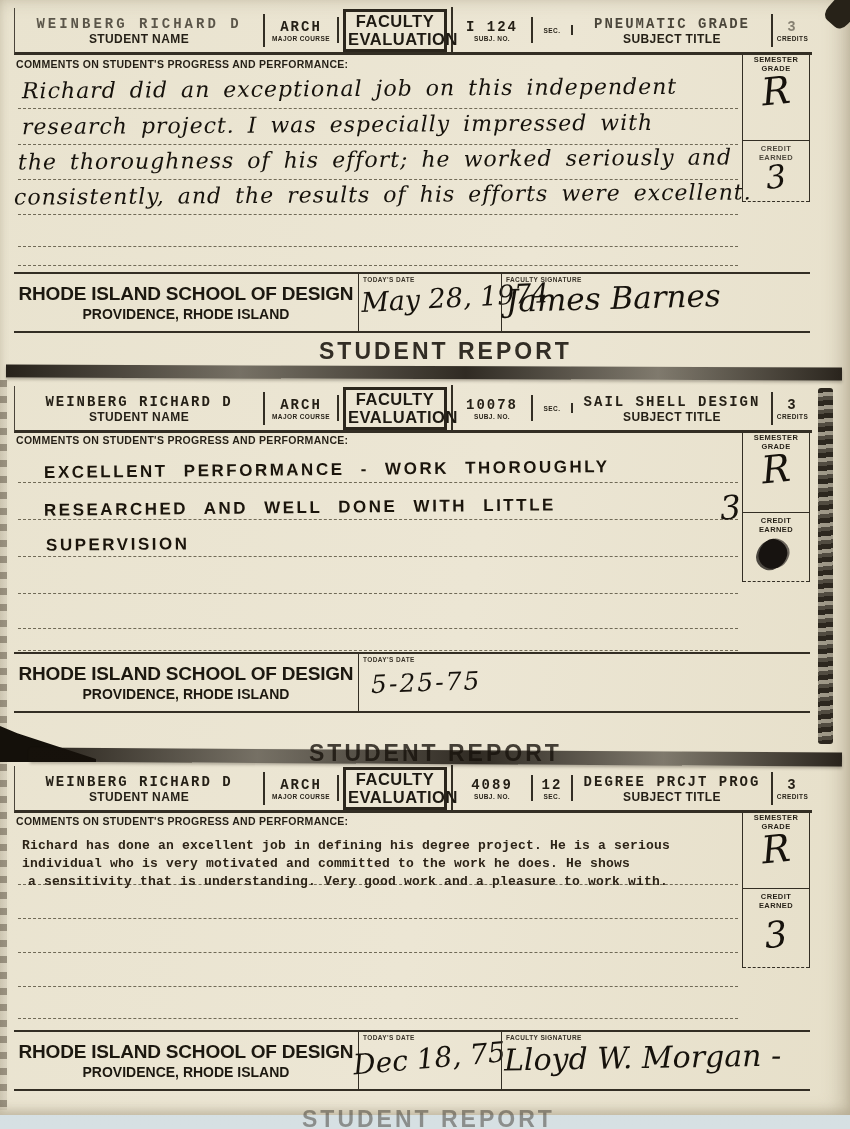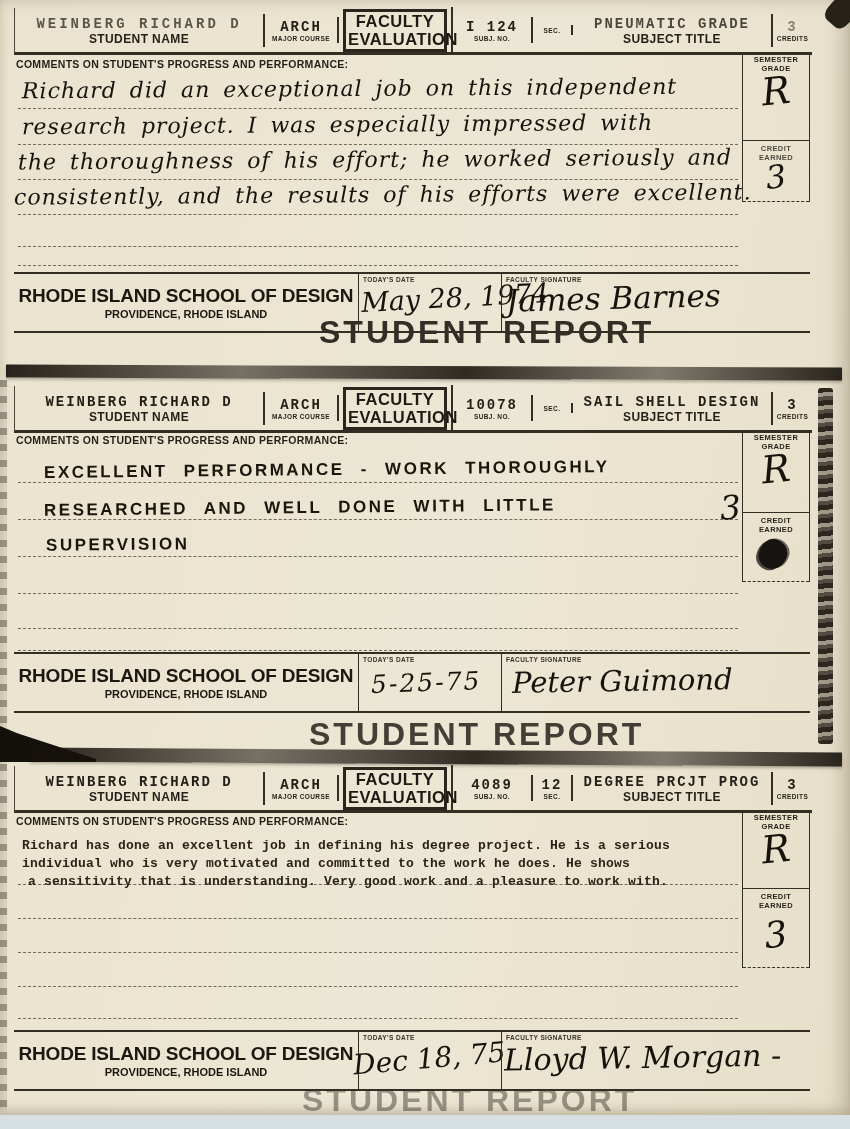--- a/index.html
+++ b/index.html
@@ -32,26 +32,26 @@
   .typed{font-family:"Liberation Mono",monospace;font-weight:bold;font-size:13px;letter-spacing:.2px;color:#2c2317;}
   
   .side{position:absolute;right:2px;width:66px;border-left:1.6px solid #332e24;border-right:1.6px solid #332e24;background:transparent;}
   .sbox{border-bottom:1.6px solid #332e24;text-align:center;position:relative;}
   .slab{font-size:7.5px;font-weight:bold;letter-spacing:.4px;color:#241f16;padding-top:3px;line-height:1.25;}
   .sval{font-size:38px;line-height:.9;transform:rotate(-6deg);}
   
   .foot{position:absolute;left:0;right:2px;height:57px;display:flex;border-top:2.5px solid #332e24;border-bottom:2.5px solid #332e24;}
   .fschool{width:344px;display:flex;flex-direction:column;justify-content:center;text-align:center;}
   .sname{font-weight:bold;font-size:19px;letter-spacing:-.2px;color:#1c1810;}
-  .sloc{font-weight:bold;font-size:11px;color:#1c1810;margin-top:1px;}
+  .sloc{font-weight:bold;font-size:14px;color:#1c1810;margin-top:1px;}
   .fdate{width:142px;border-left:1.6px solid #332e24;position:relative;}
   .fsig{flex:1;border-left:1.6px solid #332e24;position:relative;}
   .flab{position:absolute;top:2px;left:4px;font-size:6.5px;font-weight:bold;letter-spacing:.4px;color:#3a342a;white-space:nowrap;}
   .fval{position:absolute;white-space:nowrap;}
-  .stamp{position:absolute;font-weight:bold;font-size:32px;letter-spacing:3px;color:#322d25;white-space:nowrap;}
+  .stamp{position:absolute;font-weight:bold;font-size:23px;letter-spacing:3px;color:#322d25;white-space:nowrap;margin-top:24px;}
   
   .band{position:absolute;background:linear-gradient(90deg,rgba(22,17,11,.92),rgba(22,17,11,.55) 28%,rgba(22,17,11,.88) 55%,rgba(22,17,11,.5) 78%,rgba(22,17,11,.9));box-shadow:0 2px 3px rgba(40,33,22,.3);}
   .scribble{position:absolute;background:#171310;border-radius:46% 54% 52% 48%/58% 44% 56% 42%;transform:rotate(14deg);box-shadow:-2px 2px 0 rgba(23,19,16,.75), 2px -1px 0 rgba(23,19,16,.6);}
 </style>
 </head>
 <body>
 
 <div class="paper"></div>
 
 <div class="card" style="top:8px;height:366px;">
@@ -197,24 +197,20 @@
 
   <div class="foot" style="top:266px;">
     <div class="fschool">
       <div class="sname">RHODE ISLAND SCHOOL OF DESIGN</div>
       <div class="sloc">PROVIDENCE, RHODE ISLAND</div>
     </div>
     <div class="fdate">
       <div class="flab">TODAY'S DATE</div>
       <div class="fval hw" style="top:14px;left:12px;font-size:25px;letter-spacing:2px;transform:rotate(-2deg);">5-25-75</div>
     </div>
-    <div class="fsig">
-      <div class="flab">FACULTY SIGNATURE</div>
-      <div class="fval hw" style="top:10px;left:10px;font-size:29px;transform:rotate(-1deg);">Peter Guimond</div>
-    </div>
   </div>
 
   <div class="stamp" style="top:330px;left:295px;opacity:.9;">STUDENT REPORT</div>
 </div>
 
 <div style="position:absolute;left:818px;top:388px;width:15px;height:356px;background:repeating-linear-gradient(174deg,rgba(24,19,12,.9) 0 5px,rgba(24,19,12,.35) 5px 9px,rgba(24,19,12,.72) 9px 13px);border-radius:3px;"></div>
 
 <div style="position:absolute;left:0;top:380px;width:7px;height:730px;background:repeating-linear-gradient(180deg,rgba(60,50,35,.45) 0 7px,rgba(60,50,35,.08) 7px 16px);"></div>
 
 <div style="position:absolute;left:0;top:726px;width:96px;height:36px;background:#14100a;clip-path:polygon(0 0,18% 20%,100% 92%,100% 100%,0 100%);"></div>

